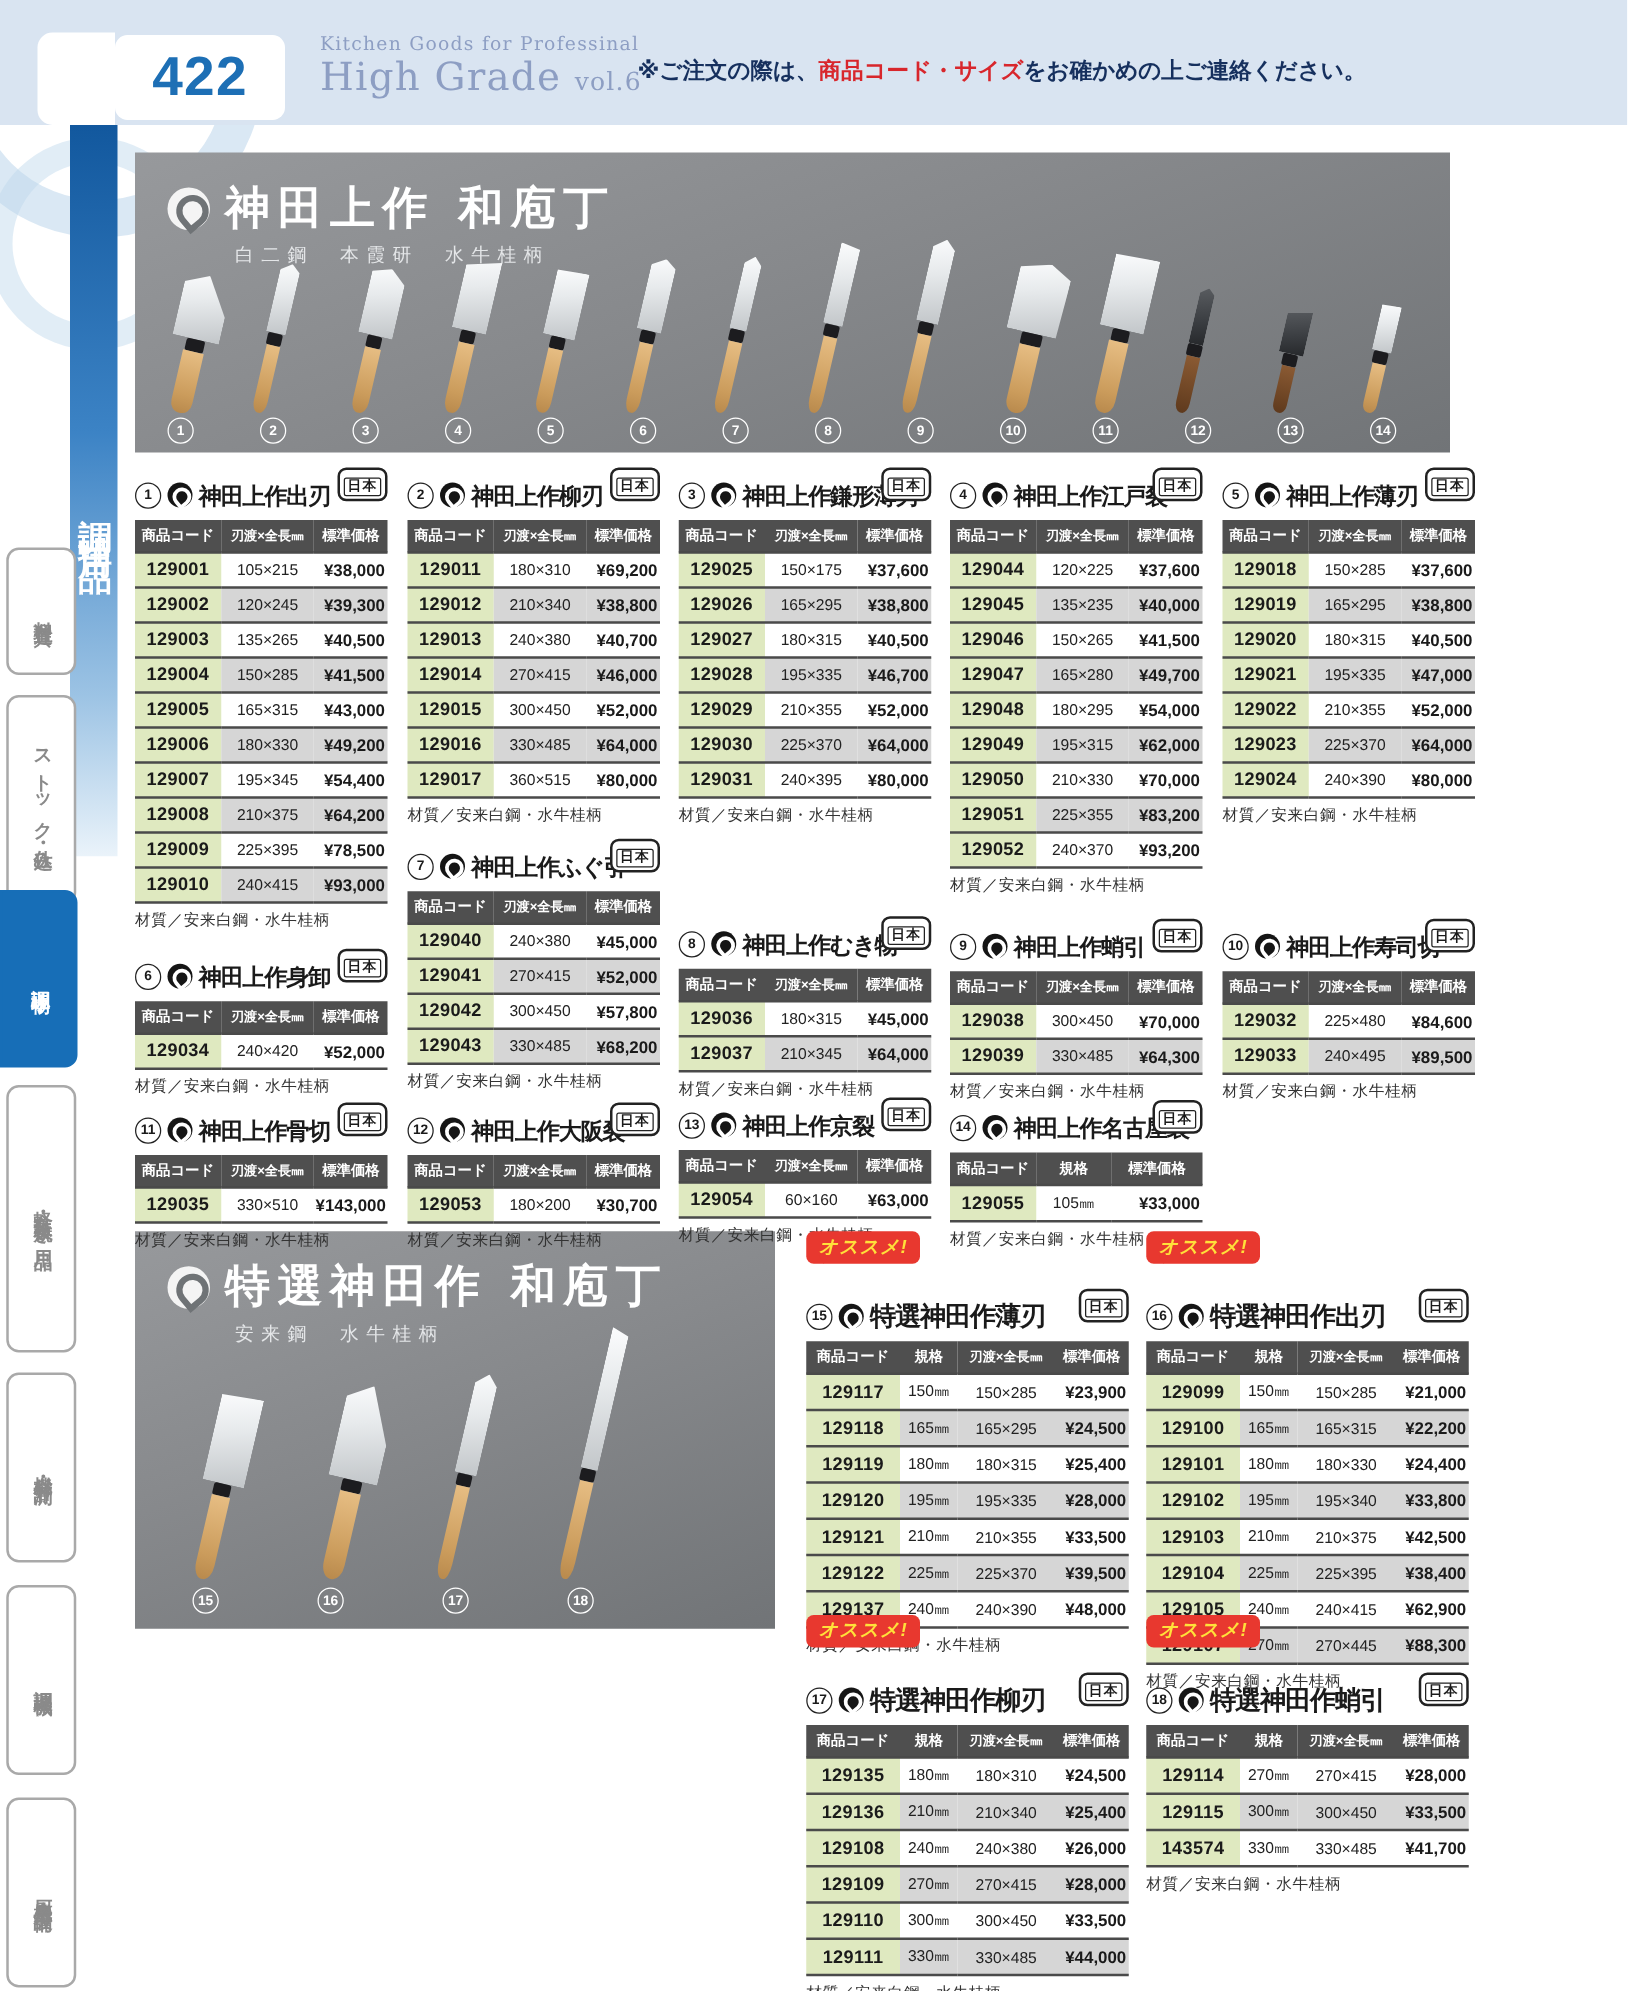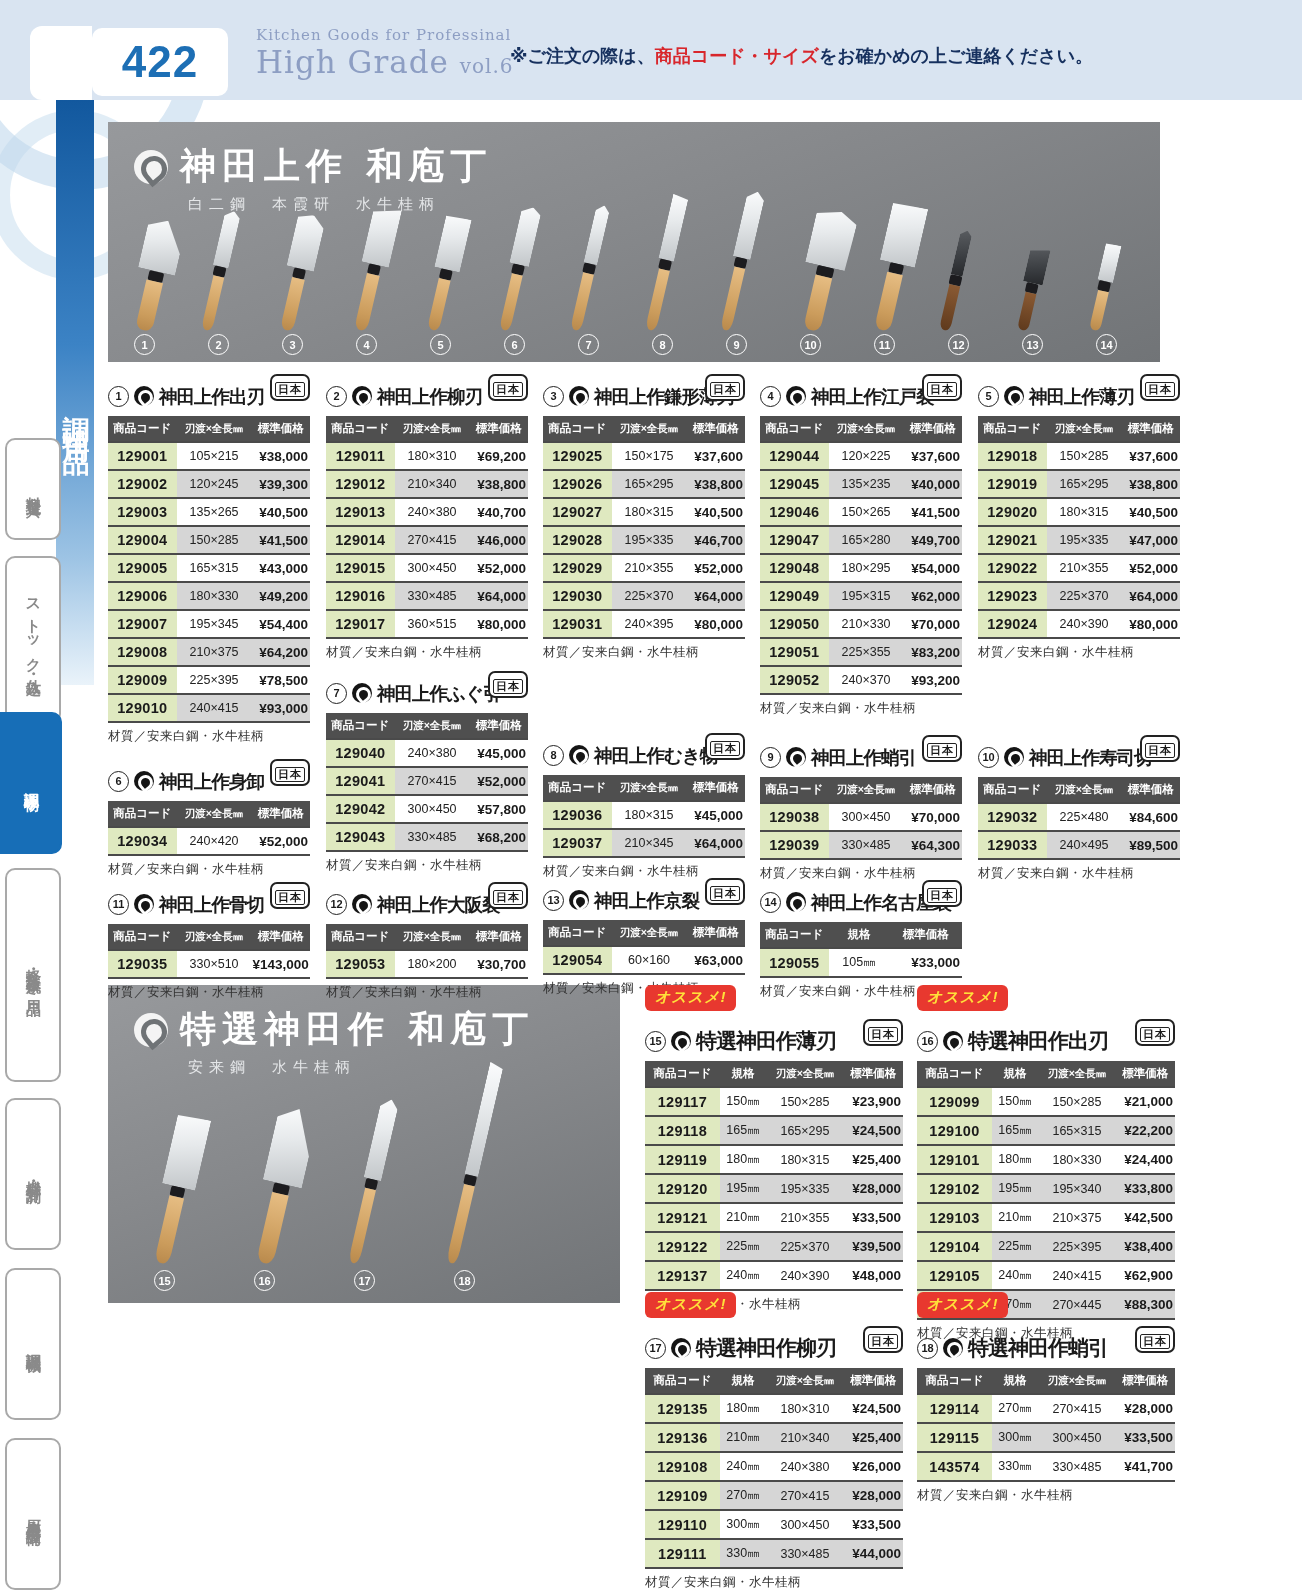--- a/index.html
+++ b/index.html
@@ -66,21 +66,21 @@
   .tlogo::after{content:"";position:absolute;left:4px;top:4px;width:9px;height:9px;border:3px solid #fff;
                 border-radius:50% 50% 50% 0;transform:rotate(-40deg);}
   .t-name{font-weight:700;font-size:18.5px;letter-spacing:-1px;white-space:nowrap;}
   .wide .t-name{font-size:21px;}
   .japan{position:absolute;right:0;top:-4px;width:36px;border:2px solid #222;border-radius:7px;background:#fff;
          text-align:center;padding:3px 0 2px;}
   .japan .dot{width:15px;height:15px;background:#d8262c;border-radius:50%;margin:0 auto 2px;}
   .japan .jp{font-size:11px;font-weight:700;border:1.5px solid #222;border-radius:2px;display:inline-block;
              line-height:13px;padding:0 2px;letter-spacing:1px;}
   .osusume{display:inline-block;position:relative;background:#e8382f;color:#ffe13a;font-weight:700;font-style:italic;
-           font-size:15px;letter-spacing:1px;border-radius:6px;padding:3px 10px 4px;margin-bottom:12px;}
+           font-size:15px;letter-spacing:1px;border-radius:6px;padding:3px 10px 4px;margin-bottom:24px;}
   .osusume::after{content:"";position:absolute;left:10px;bottom:-7px;border:7px solid transparent;border-top-color:#e8382f;
                   border-left-width:4px;border-right-width:4px;}
   table.ktab{width:100%;border-collapse:collapse;table-layout:fixed;}
   .ktab th{background:#4f4f4f;color:#fff;font-weight:700;font-size:11.5px;padding:5px 0;letter-spacing:0;}
   .ktab th.h-size{font-size:10.5px;}
   .ktab td{border-bottom:2.5px solid #4a4a4a;padding:5px 1px;font-size:12.5px;vertical-align:middle;}
   .ktab tr.first td{border-top:2.5px solid #4a4a4a;}
   .ktab td.c-code{background:#dfe9c0;font-weight:700;font-size:14.5px;text-align:center;letter-spacing:.3px;}
   .ktab td.c-spec{text-align:center;color:#222;}
   .ktab td.c-size{text-align:center;color:#222;}

